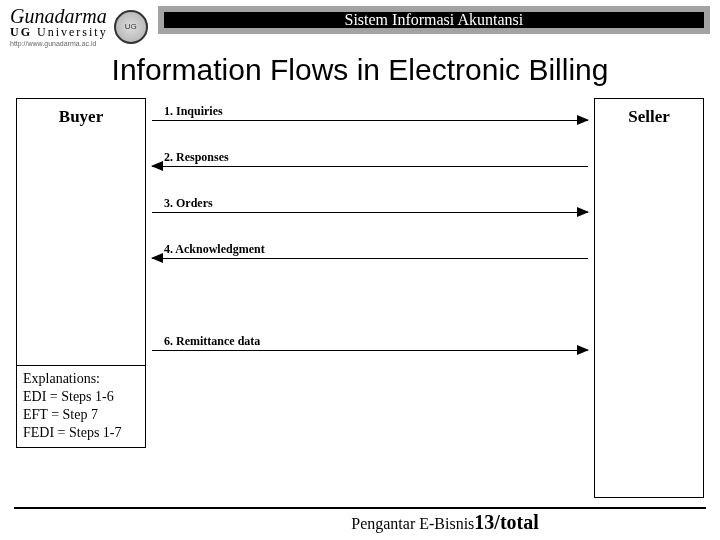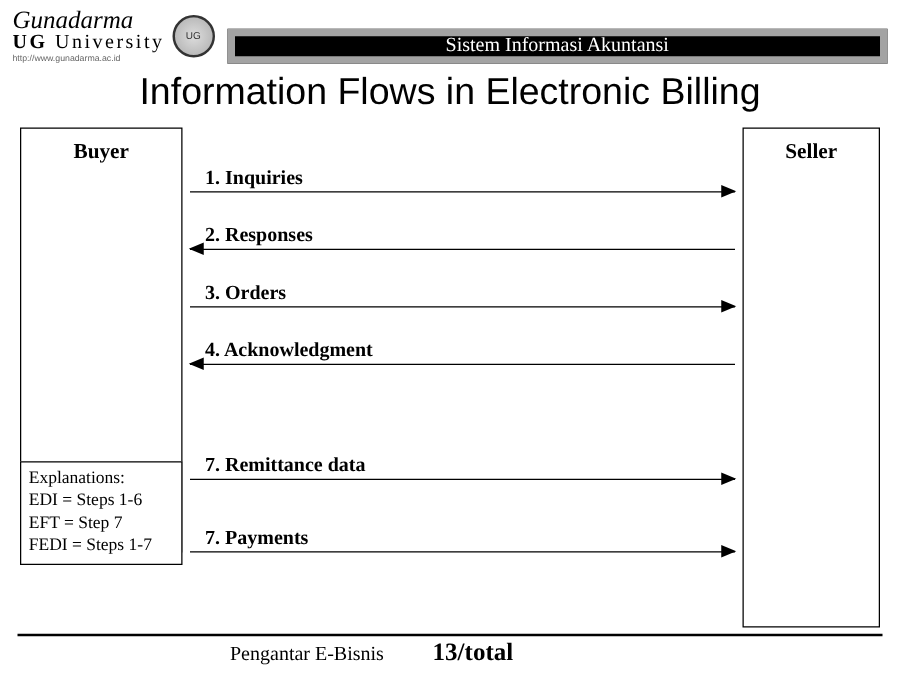--- a/index.html
+++ b/index.html
@@ -6,36 +6,36 @@
   body {
     width: 720px;
     height: 540px;
     font-family: Arial, Helvetica, sans-serif;
     background: #fff;
     position: relative;
     overflow: hidden;
   }
   .header {
     display: flex;
-    align-items: flex-end;
+    align-items: flex-start;
     padding: 6px 10px 0 10px;
     gap: 10px;
   }
   .logo-block {
     display: flex;
     align-items: center;
     gap: 6px;
   }
   .logo-text {
     font-family: "Times New Roman", serif;
     font-size: 20px;
     line-height: 1;
   }
   .logo-text .line1 { font-style: italic; }
-  .logo-text .line2 { font-size: 16px; letter-spacing: 2px; }
+  .logo-text .line2 { font-size: 12px; letter-spacing: 2px; }
   .seal {
     width: 34px; height: 34px;
     border: 2px solid #333;
     border-radius: 50%;
     display: flex; align-items: center; justify-content: center;
     font-size: 8px; color:#333;
     background: radial-gradient(circle,#ddd 0%,#bbb 70%,#999 100%);
   }
   .tagline {
     font-size: 7px; color:#666; margin-top:2px;
@@ -97,24 +97,23 @@
     right: 116px;
     top: 0;
     bottom: 0;
   }
   .flow {
     position: absolute;
     left: 0; right: 0;
   }
   .flow-label {
     font-weight: bold;
-    font-size: 16px;
+    font-size: 12px;
     padding-left: 18px;
     padding-bottom: 1px;
-    margin-top: 26px;
   }
   .arrow-line {
     height: 1px;
     background: #000;
     position: relative;
     margin: 0 6px;
   }
   .arrow-line.right::after {
     content: "";
     position: absolute;
@@ -137,24 +136,23 @@
     left: 0; right: 0;
     padding: 0 14px;
   }
   .footer-line {
     height: 2px;
     background: #000;
     margin-bottom: 2px;
   }
   .footer-row {
     display: flex;
-    justify-content: flex-start;
+    justify-content: center;
     align-items: baseline;
     font-family: "Times New Roman", serif;
-    gap: 39px;
   }
   .footer-left {
     font-size: 16px;
     padding-left: 170px;
   }
   .footer-right {
     font-size: 20px;
     font-weight: bold;
   }
 </style>
@@ -199,25 +197,21 @@
     </div>
     <div class="flow" style="top:98px">
       <div class="flow-label">3. Orders</div>
       <div class="arrow-line right"></div>
     </div>
     <div class="flow" style="top:144px">
       <div class="flow-label">4. Acknowledgment</div>
       <div class="arrow-line left"></div>
     </div>
     <div class="flow" style="top:236px">
-      <div class="flow-label">7. Remittance data</div>
-      <div class="arrow-line right"></div>
-    </div>
-    <div class="flow" style="top:294px">
-      <div class="flow-label">7. Payments</div>
+      <div class="flow-label">6. Remittance data</div>
       <div class="arrow-line right"></div>
     </div>
   </div>
 
   <div class="explain">
     <div>Explanations:</div>
     <div>EDI = Steps 1-6</div>
     <div>EFT = Step 7</div>
     <div>FEDI = Steps 1-7</div>
   </div>

